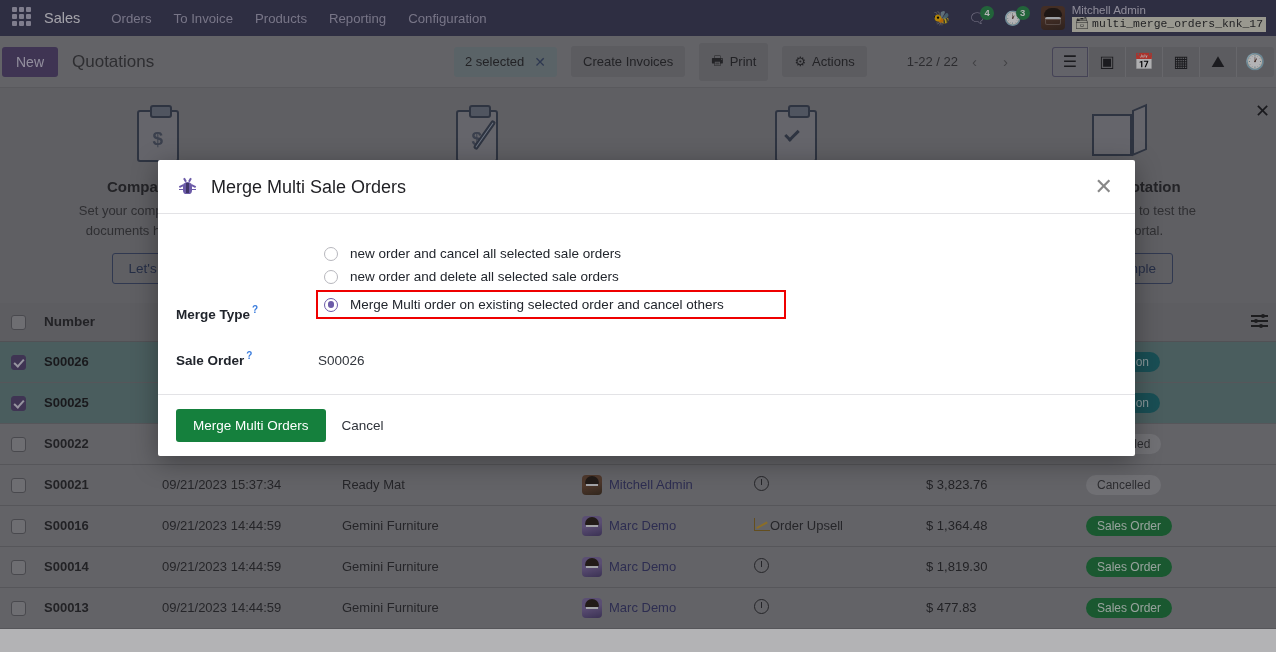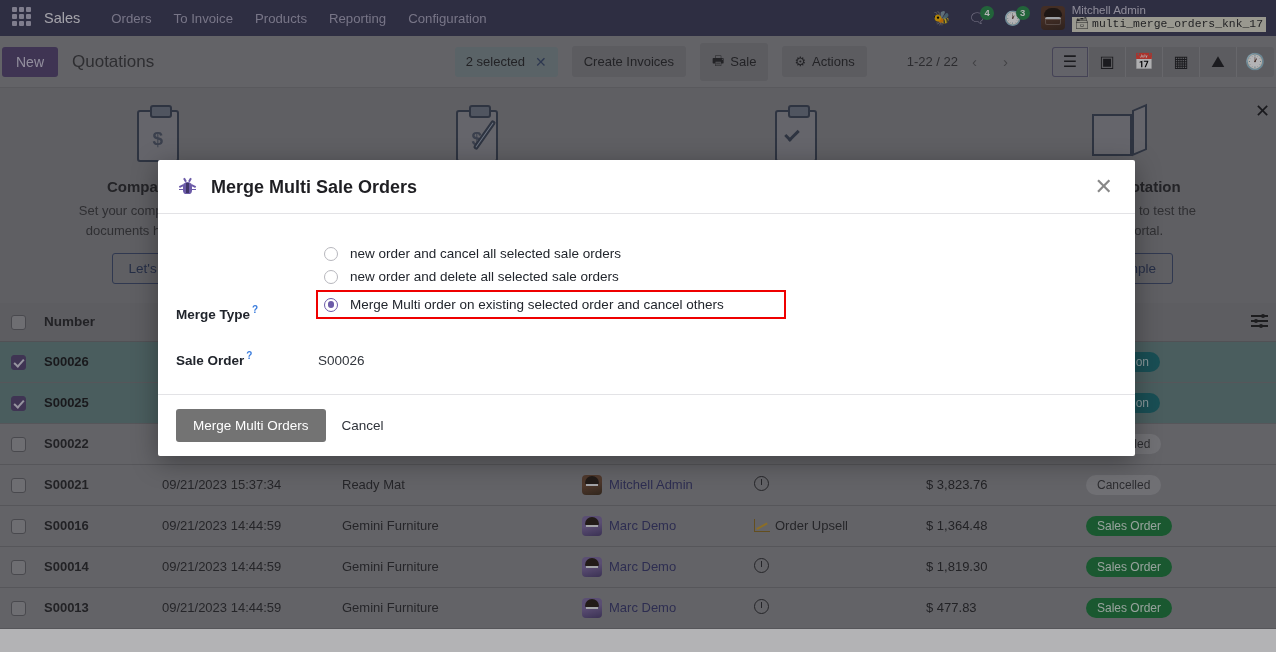--- a/index.html
+++ b/index.html
@@ -116,21 +116,21 @@
     background: linear-gradient(165deg,#6b4a36 45%,#40301f); position: relative; overflow: hidden; }
   .av.purple { background: linear-gradient(165deg,#7d6a9e 45%,#4e4070); }
   .av::before { content:""; position:absolute; left:3px; top:1px; width:14px; height:8px;
     background:#2a1f18; border-radius:7px 7px 1px 1px; }
   .av::after { content:""; position:absolute; left:4px; top:9px; width:12px; height:5px;
     border-top:2px solid #e6e8ea; }
   .clock { width: 15px; height: 15px; border: 1.6px solid #2f2f31; border-radius: 50%;
     display: inline-block; position: relative; }
   .clock::after { content: ""; position: absolute; left: 5.5px; top: 2px; width: 1.6px; height: 6px;
     background: #2f2f31; }
-  .upsell { display: flex; align-items: center; gap: 5px; }
+  .upsell { display: flex; align-items: flex-start; }
   .trend { width: 16px; height: 13px; border-left: 1.6px solid #8a6b22; border-bottom: 1.6px solid #8a6b22;
     position: relative; }
   .trend::after { content: ""; position: absolute; left: 2px; bottom: 2px; width: 12px; height: 1.8px;
     background: #c59a2e; transform: rotate(-28deg); transform-origin: left bottom; }
   .amt { text-align: left; font-weight: 400; color: #2a2a2c; }
   .badge { display: inline-block; border-radius: 11px; padding: 3px 11px; font-size: 12px; }
   .b-so { background: #1e7a3c; color: #d5e6da; }
   .b-cancel { background: #9d9da0; color: #39393b; }
   .b-quot { background: #1d6b70; color: #bcd3d5; }
   .settings-ico { float: right; width: 17px; height: 12px; position: relative; cursor: pointer; }
@@ -156,41 +156,41 @@
     background: #6c5ba8; border-radius: 5px 5px 4px 4px; }
   .bug-body::after { content:""; position:absolute; left:3.2px; top:1px; width:2.4px; height:10px; background:#3f3468;}
   .bug-leg { position: absolute; width: 5px; height: 1.6px; background: #6c5ba8; }
   .bug-l1 { left: -1px; top: 5px; transform: rotate(-25deg); }
   .bug-l2 { left: -1px; top: 9px; }
   .bug-l3 { right: -1px; top: 5px; transform: rotate(25deg); }
   .bug-l4 { right: -1px; top: 9px; }
   .bug-ant { position: absolute; width: 1.6px; height: 4px; background: #6c5ba8; top: -2px; }
   .bug-a1 { left: 4px; transform: rotate(-30deg); }
   .bug-a2 { left: 9px; transform: rotate(30deg); }
-  .m-title { font-size: 18px; color: #1f1f23; font-weight: 700; }
+  .m-title { font-size: 18px; color: #1f1f23; font-weight: 400; }
   .m-close { margin-left: auto; color: #888; font-size: 22px; line-height: 1; cursor: pointer;
     font-weight: 300; padding: 0 4px; }
   .m-body { padding: 28px 22px 26px 18px; }
   .frow { display: flex; align-items: flex-end; gap: 18px; }
   .flabel { width: 112px; flex: 0 0 112px; font-size: 13.5px; font-weight: 700; color: #21252c;
     padding-top: 1px; }
   .qmark { color: #3b7ddd; font-size: 10px; vertical-align: super; margin-left: 2px; cursor: help; }
   .radios { margin-left: 12px; flex: 1; }
   .ropt { display: flex; align-items: center; gap: 12px; padding: 4px 6px; }
   .ropt.framed { box-shadow: 0 0 0 2px #ef0000; margin: 4px 0; padding: 5px 6px; width: 466px; }
   .radio { width: 14px; height: 14px; border: 1.4px solid #b7b7bd; border-radius: 50%;
     flex: 0 0 14px; background: #fff; cursor: pointer; }
   .radio.on { border: 1.6px solid #6c5ba8; position: relative; }
   .radio.on::after { content: ""; position: absolute; left: 2.6px; top: 2.6px; width: 6.5px; height: 6.5px;
     border-radius: 50%; background: #6c5ba8; }
   .rlabel { font-size: 13.5px; color: #22262d; cursor: pointer; }
   .frow.so { margin-top: 28px; }
   .so-val { margin-left: 12px; font-size: 13.5px; color: #32363d; padding-top: 1px; }
   .m-foot { border-top: 1px solid #e3e3e6; padding: 14px 18px; display: flex; align-items: center; gap: 10px; }
-  .btn-primary { background: #737373; color: #fff; border: 0; border-radius: 3px;
+  .btn-primary { background: #15803d; color: #fff; border: 0; border-radius: 3px;
     padding: 9px 17px; font-size: 13.5px; cursor: pointer; font-weight: 400; }
   .btn-link { background: none; border: 0; color: #2f333a; font-size: 13.5px; cursor: pointer; padding: 9px 6px; }
 </style>
 </head>
 <body>
 
 <div class="app">
 
   <div class="navbar">
     <div class="apps-grid">
@@ -235,21 +235,21 @@
     <div class="cp-title">Quotations</div>
 
     <div class="cp-mid">
       <div class="sel-chip">
         <span>2 selected</span>
         <span class="x">✕</span>
       </div>
       <button class="cp-btn">Create Invoices</button>
       <button class="cp-btn">
         <span>🖶</span>
-        <span>Sale</span>
+        <span>Print</span>
       </button>
       <button class="cp-btn">
         <span>⚙</span>
         <span>Actions</span>
       </button>
 
       <div class="pager">
         <span>1-22 / 22</span>
         <span class="arw">‹</span>
         <span class="arw">›</span>

